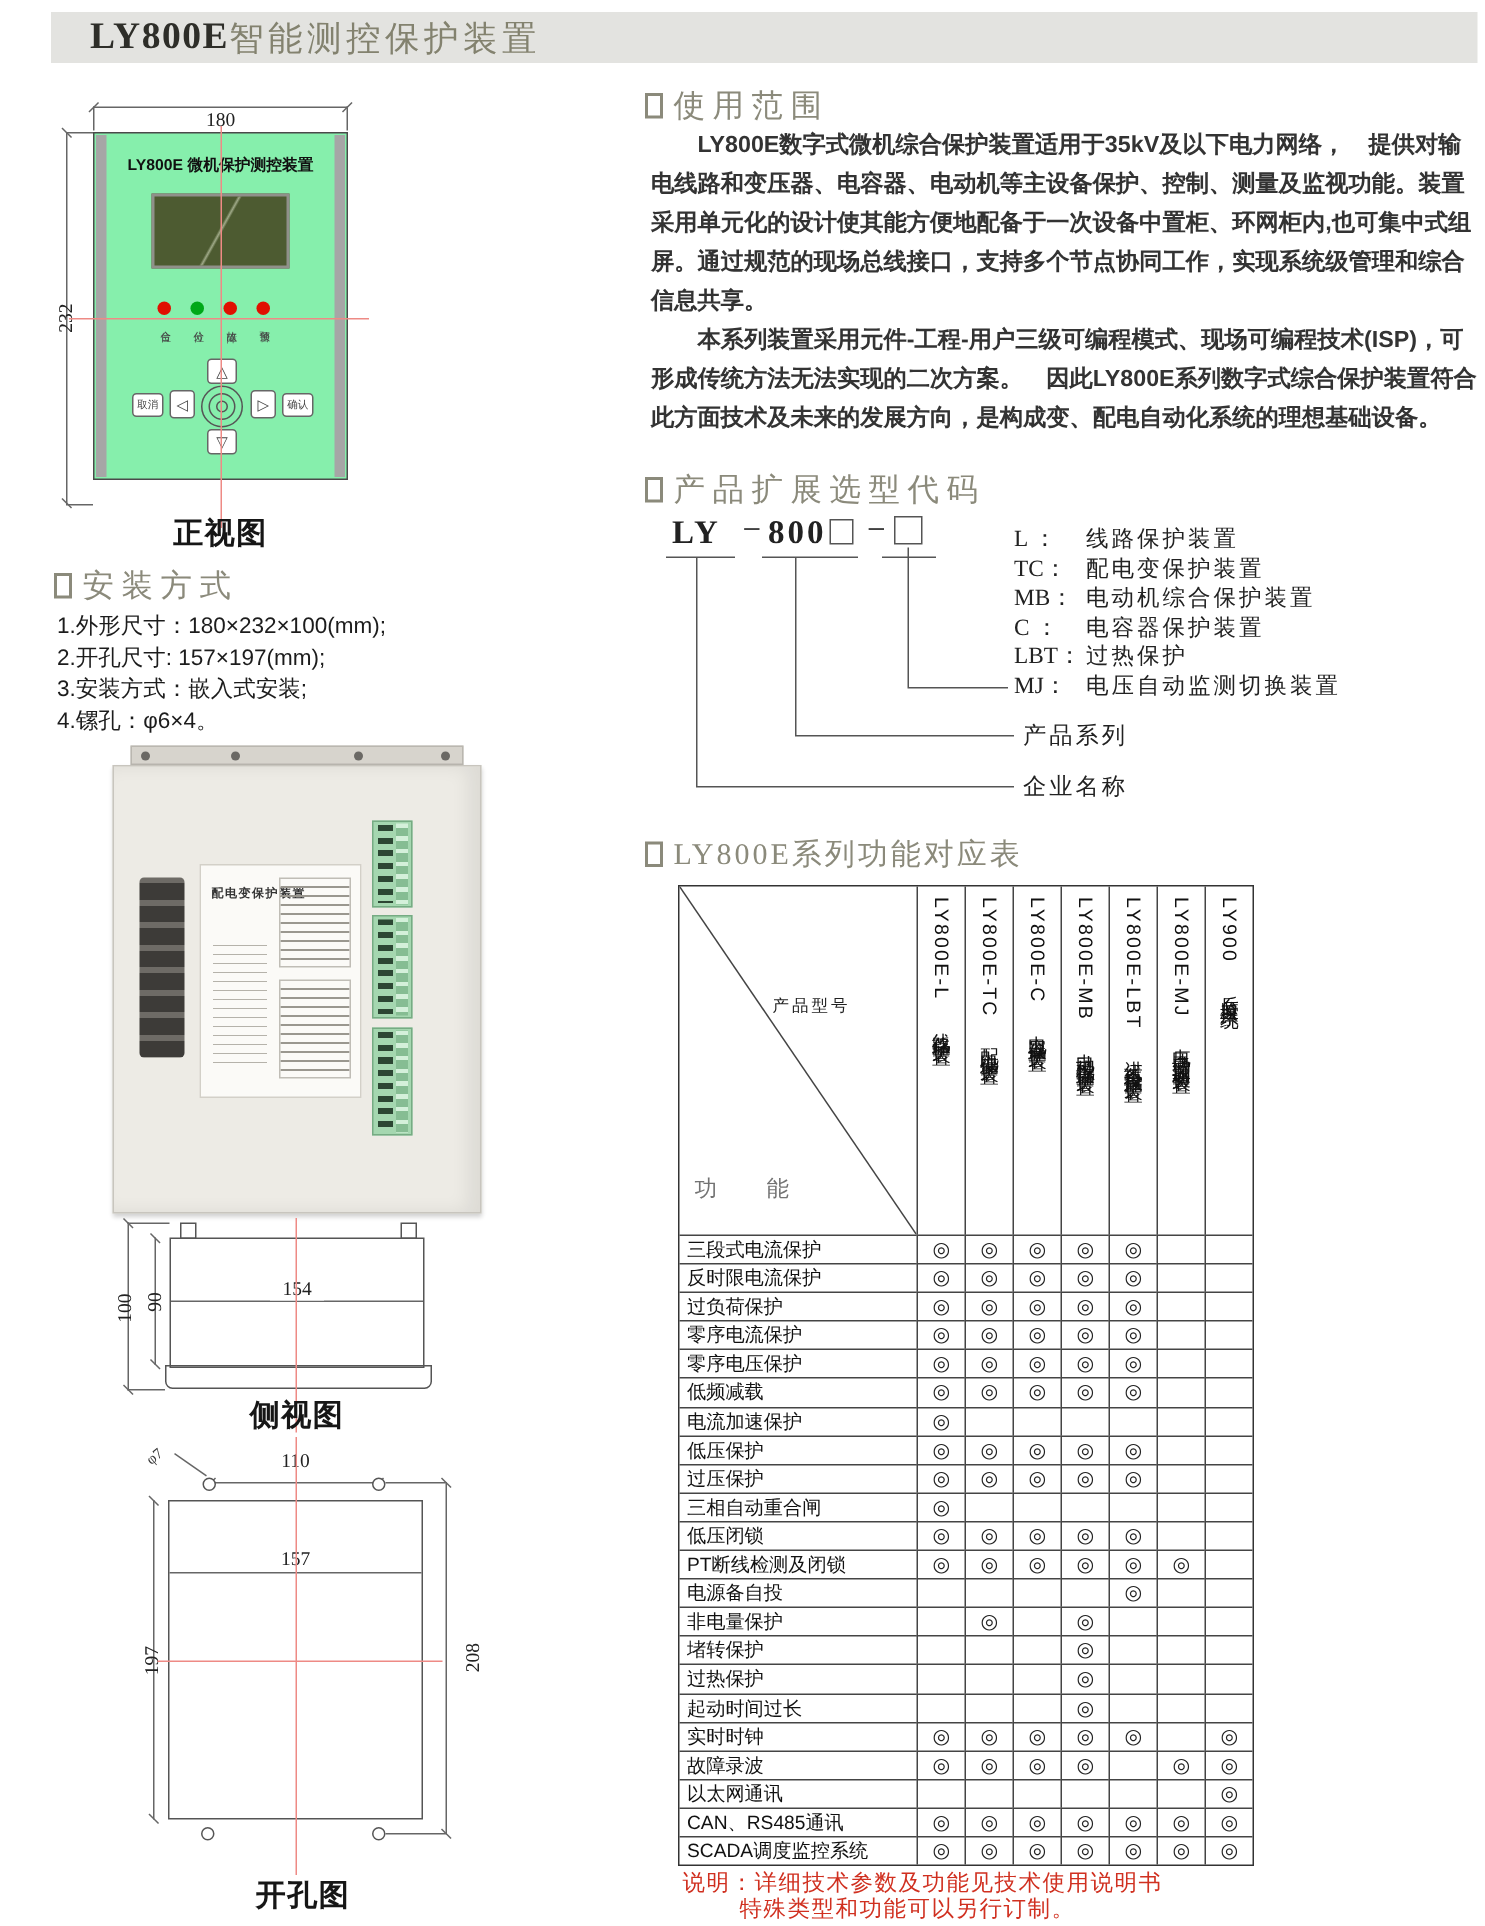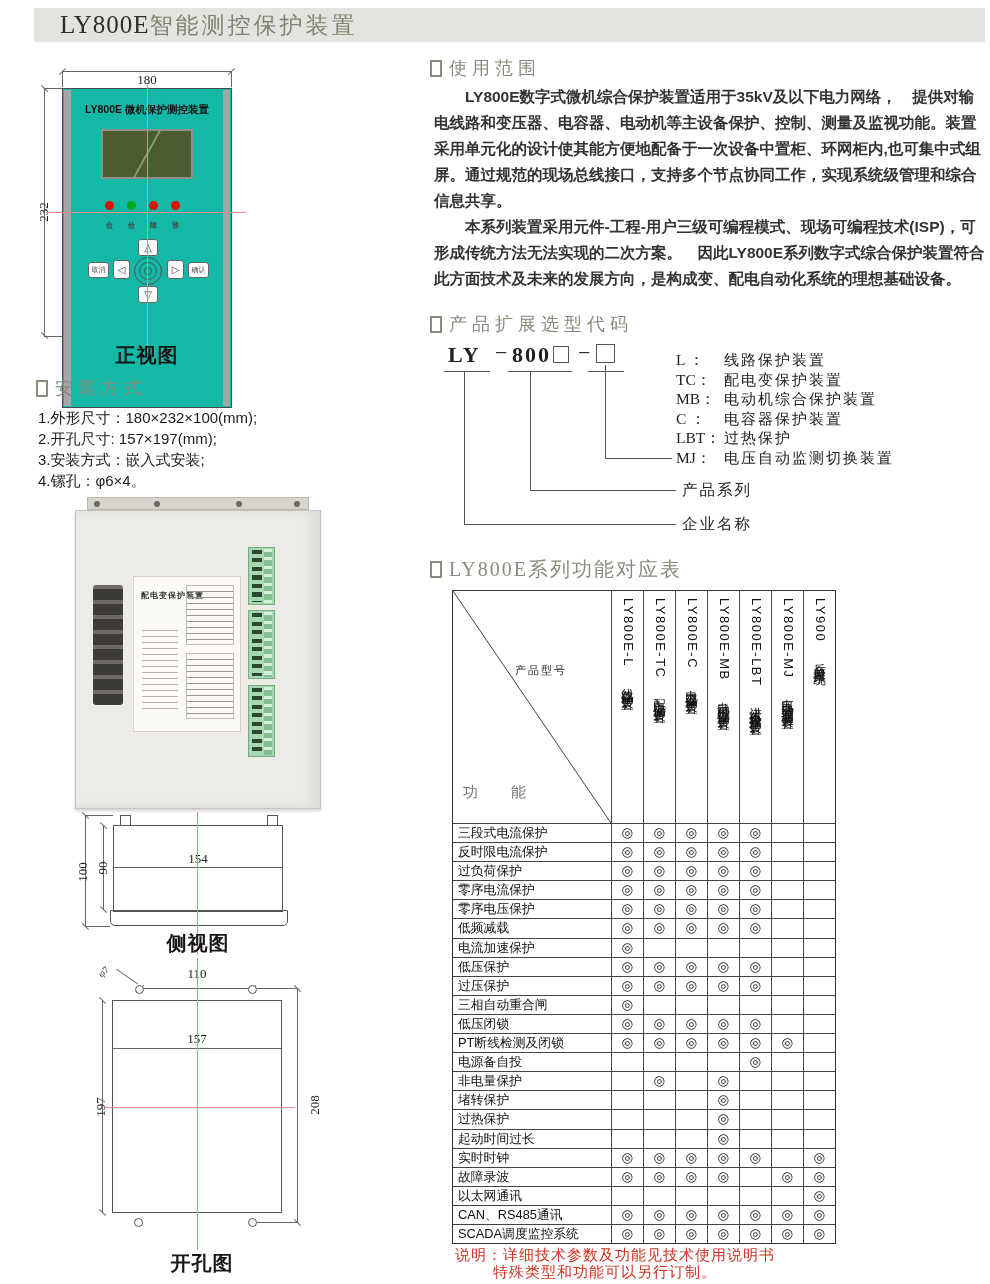--- a/index.html
+++ b/index.html
@@ -14,27 +14,27 @@
   .dimv { position:absolute; width:0; border-left:1px solid #666; }
   .dimv::before, .dimv::after { content:""; position:absolute; height:9px; width:1px; background:#666; transform:rotate(-45deg); left:-1px; }
   .dimv::before { top:-4px; } .dimv::after { bottom:-4px; }
   .redv { position:absolute; width:1px; background:#ee8a85; }
   .redh { position:absolute; height:1px; background:#ee8a85; }
   .dimlabel { position:absolute; font-family:"Liberation Serif",serif; font-size:13px; color:#222; text-align:center; }
   .rot { transform:rotate(-90deg); transform-origin:center; }
   .caption { position:absolute; font-weight:bold; font-size:20px; color:#161616; text-align:center; letter-spacing:1px; }
   .sechead { position:absolute; display:flex; align-items:center; gap:7px; color:#8b8a7b; }
   .sechead .sq { width:12px; height:17px; border:2px solid #8b8a7b; flex:0 0 auto; }
-  .sechead .tx { font-family:"Liberation Serif",serif; font-size:18px; letter-spacing:5px; white-space:nowrap; }
+  .sechead .tx { font-family:"Liberation Serif",serif; font-size:21px; letter-spacing:5px; white-space:nowrap; }
   
   .titlebar { position:absolute; left:34px; top:8px; width:951px; height:34px; background:#e3e3e0; display:flex; align-items:center; padding-left:26px; }
-  .titlebar .tmodel { font-family:"Liberation Serif",serif; font-weight:normal; font-size:25px; color:#2e2e29; letter-spacing:1px;text-align:center; }
+  .titlebar .tmodel { font-family:"Liberation Serif",serif; font-weight:bold; font-size:25px; color:#2e2e29; letter-spacing:1px;text-align:center; }
   .titlebar .tsub { font-family:"Liberation Serif",serif; font-size:23px; color:#83826f; letter-spacing:3px; }
   
-  .panel { position:absolute; left:62px; top:88px; width:170px; height:320px; border:1.5px solid #4a4a4a; background:#14b8a6; }
+  .panel { position:absolute; left:62px; top:88px; width:170px; height:232px; border:1.5px solid #4a4a4a; background:#86efac; }
   .rail { position:absolute; top:1px; bottom:1px; width:7px; background:#a6a6a6; }
   .ptitle { position:absolute; left:0; right:0; top:14px; text-align:center; font-size:10.5px; font-weight:bold; color:#111; white-space:nowrap; }
   .lcd { position:absolute; left:38px; top:40px; width:92px; height:50px; background:#4d5b31; border:2px solid #90908a;
          background-image:linear-gradient(119deg, rgba(0,0,0,0) 48.5%, rgba(225,232,205,.55) 50%, rgba(0,0,0,0) 51.5%); }
   .ledrow { position:absolute; left:37px; top:112px; display:flex; gap:4px; }
   .ledunit { width:18px; display:flex; flex-direction:column; align-items:center; }
   .led { width:9px; height:9px; border-radius:50%; }
   .ledlabel { writing-mode:vertical-rl; text-orientation:upright; font-size:7px; line-height:8px; color:#444; margin-top:5px; letter-spacing:1px; }
   .pbtn { position:absolute; border:1px solid #666; border-radius:3px; background:#fff; display:flex; align-items:center; justify-content:center; color:#444; }
   .ring1 { position:absolute; border:1px solid #555; border-radius:50%; }

